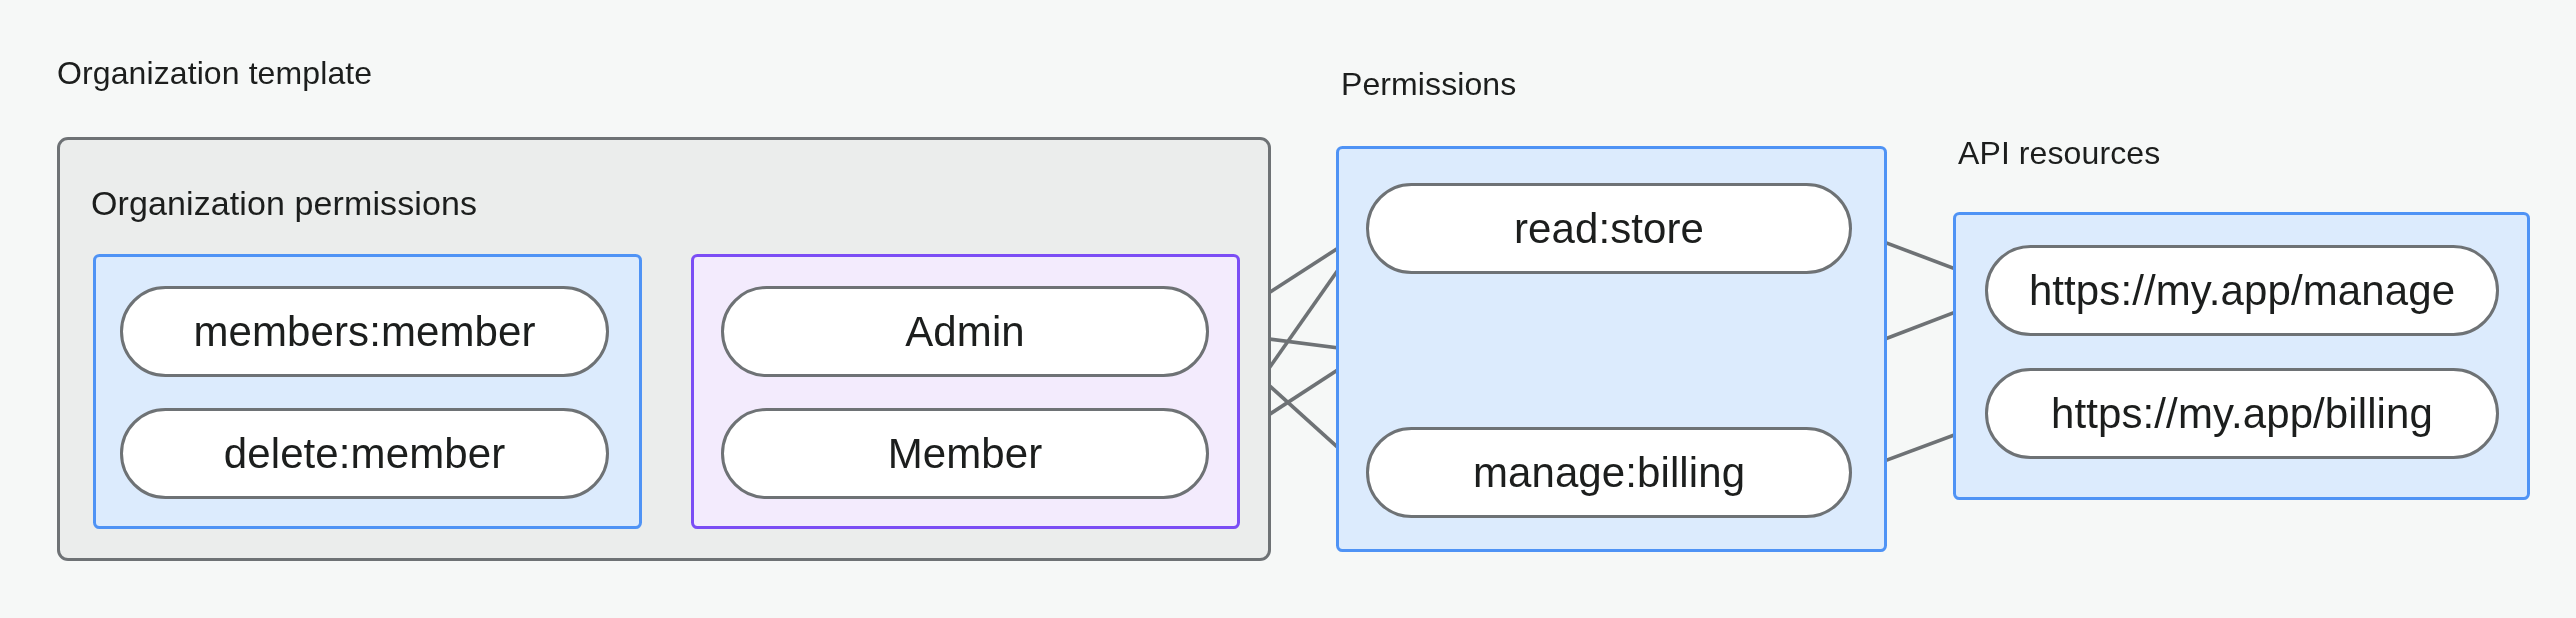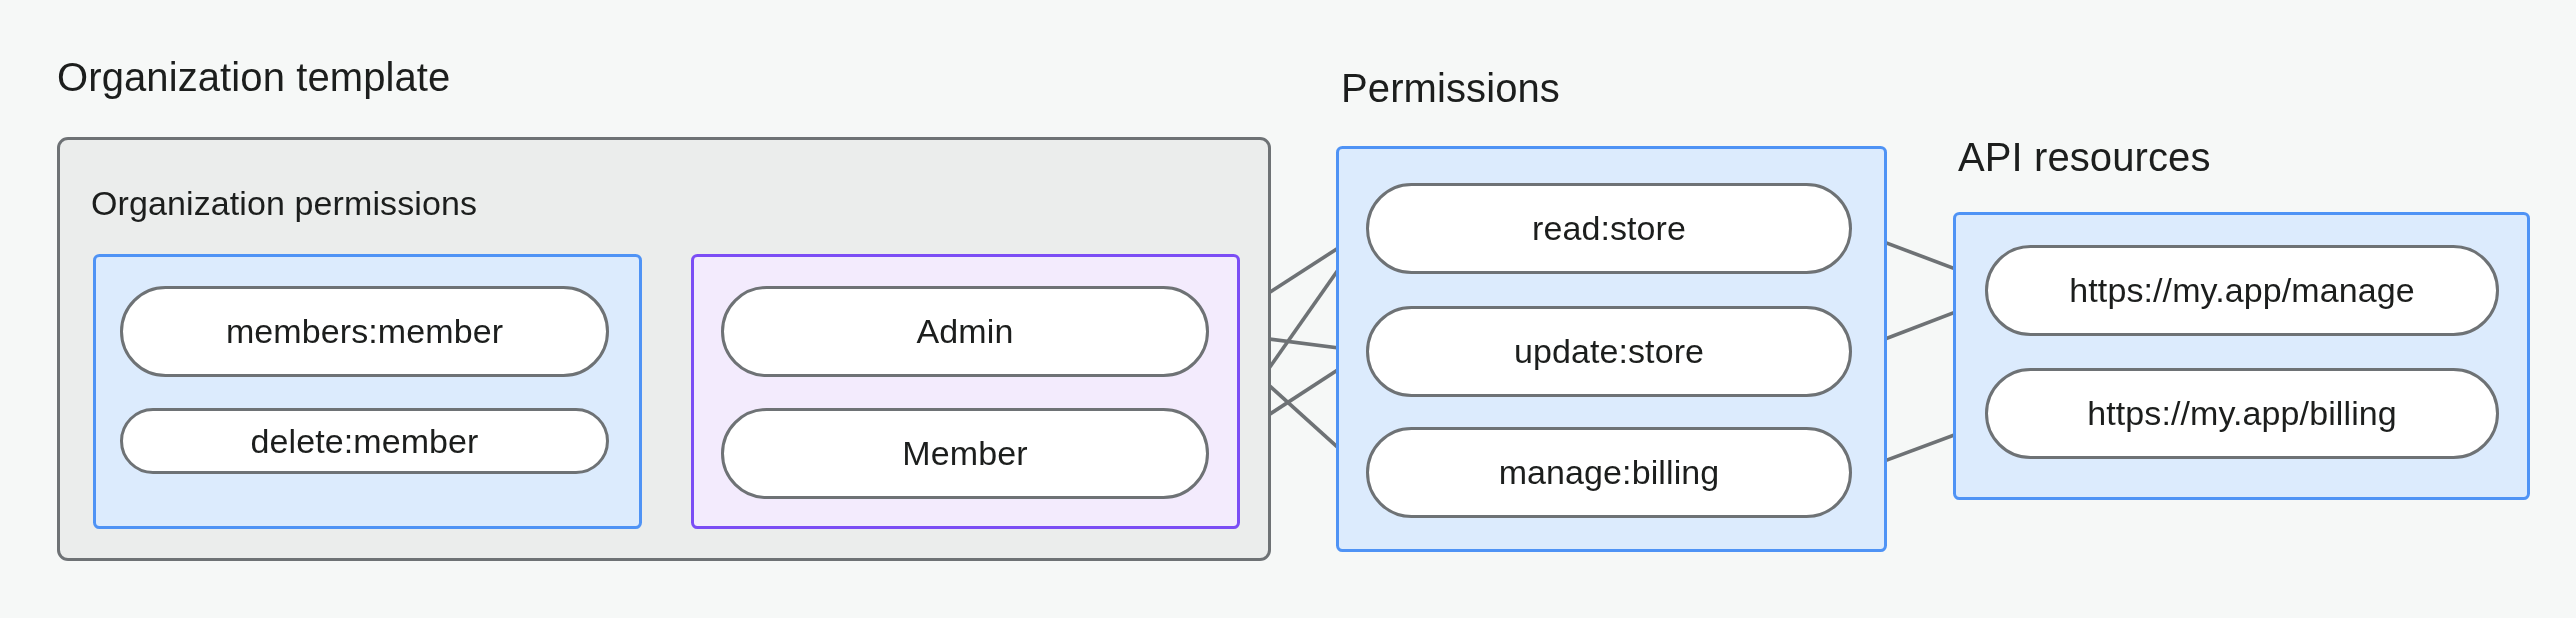--- a/index.html
+++ b/index.html
@@ -15,21 +15,21 @@
     position: relative;
     width: 2576px;
     height: 619px;
     background: #f6f8f7;
     overflow: hidden;
   }
 
   
   .group-label {
     position: absolute;
-    font-size: 40px;
+    font-size: 32px;
     line-height: 1;
     color: #1c1e1d;
     white-space: nowrap;
     letter-spacing: 0.1px;
   }
   .inner-label {
     position: absolute;
     font-size: 34px;
     line-height: 1;
     color: #1c1e1d;
@@ -63,21 +63,21 @@
   
   .pill {
     position: absolute;
     background: #ffffff;
     border: 3.7px solid #6e7275;
     border-radius: 912px;
     box-sizing: border-box;
     display: flex;
     align-items: center;
     justify-content: center;
-    font-size: 34px;
+    font-size: 42px;
     color: #1c1e1d;
     white-space: nowrap;
     letter-spacing: 0.1px;
     text-align: center;
   }
 
   
   #edges {
     position: absolute;
     left: 0;
@@ -133,31 +133,30 @@
 
     <div class="inner-label" style="left:31px; top:46px;">Organization permissions</div>
 
 
     <div class="box-blue" style="left:33px; top:114px; width:549px; height:275px;"></div>
 
     <div class="box-purple" style="left:631px; top:114px; width:549px; height:275px;"></div>
   </div>
 
   <div class="pill" style="left:120px; top:286px; width:489px; height:91px;">members:member</div>
-  <div class="pill" style="left:120px; top:408px; width:489px; height:66px;">delete:member</div>
+  <div class="pill" style="left:120px; top:408px; width:489px; height:91px;">delete:member</div>
 
   <div class="pill" style="left:721px; top:286px; width:488px; height:91px;">Admin</div>
   <div class="pill" style="left:721px; top:408px; width:488px; height:91px;">Member</div>
 
   <div class="group-label" style="left:1341px; top:68px;">Permissions</div>
 
   <div class="box-blue" style="left:1336px; top:146px; width:551px; height:406px;"></div>
 
   <div class="pill" style="left:1366px; top:183px; width:486px; height:91px;">read:store</div>
-  <div class="pill" style="left:1366px; top:306px; width:486px; height:91px;">update:store</div>
   <div class="pill" style="left:1366px; top:427px; width:486px; height:91px;">manage:billing</div>
 
   <div class="group-label" style="left:1958px; top:137px;">API resources</div>
 
   <div class="box-blue" style="left:1953px; top:212px; width:577px; height:288px;"></div>
 
   <div class="pill" style="left:1985px; top:245px; width:514px; height:91px;">https://my.app/manage</div>
   <div class="pill" style="left:1985px; top:368px; width:514px; height:91px;">https://my.app/billing</div>
 
 </div>

